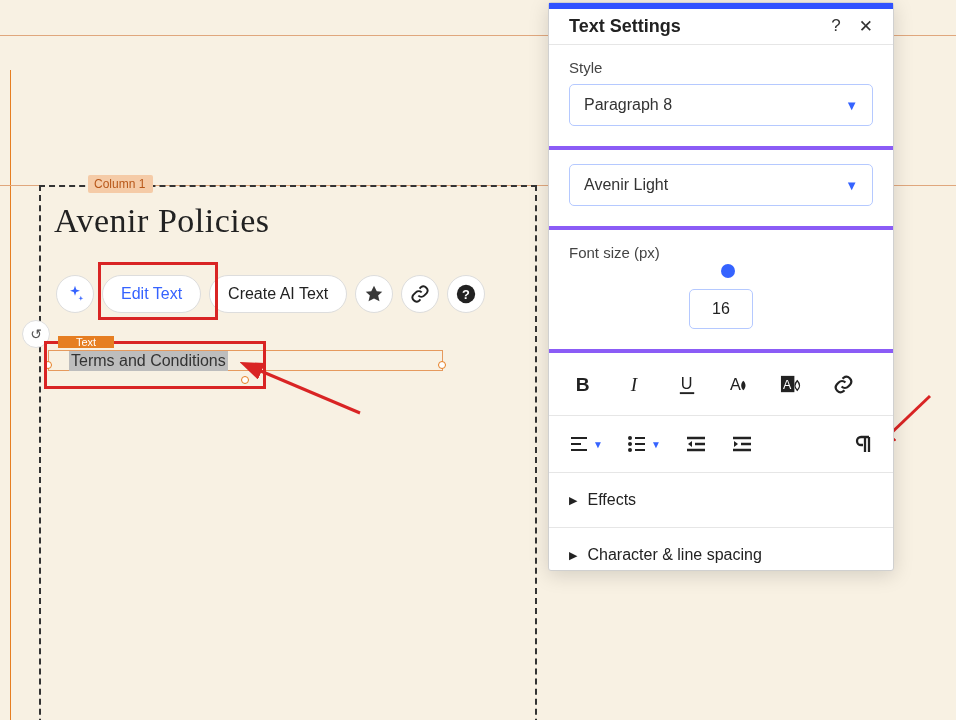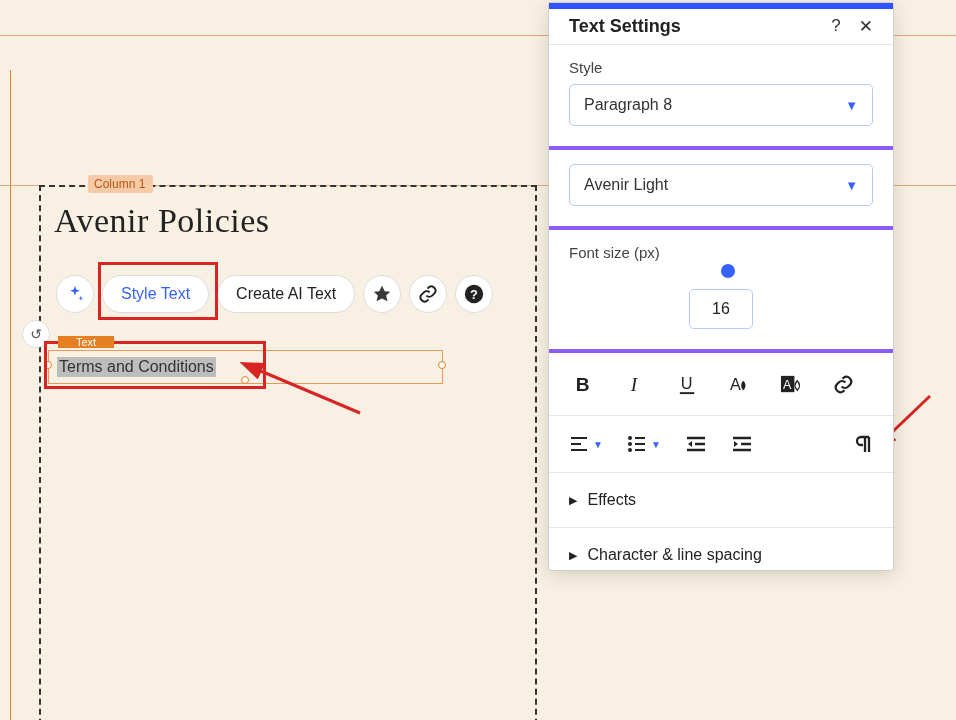--- a/index.html
+++ b/index.html
@@ -129,24 +129,24 @@
     color: #555;
     font-size: 14px;
     transform: scaleX(-1);
   }
 
   
   .text-sel {
     position: absolute;
     left: 48px; top: 350px;
     width: 395px;
-    height: 34px;
+    height: 21px;
     border: 1px solid #e69a5e;
     display: flex; align-items: center;
-    padding: 0 8px;
+    padding: 0 20px;
   }
   .text-sel .hl {
     background: #bdbdbd;
     color: #333;
     font-size: 16px;
     padding: 1px 2px;
   }
   .text-tag {
     position: absolute;
     left: 58px; top: 336px;
@@ -273,21 +273,21 @@
 
 <div class="heading">Avenir Policies</div>
 
 <div class="action-bar">
   <div class="ai-icon">
     <svg viewBox="0 0 24 24" width="20" height="20" fill="#3563ff">
         <path d="M12 2l1.5 4.5L18 8l-4.5 1.5L12 14l-1.5-4.5L6 8l4.5-1.5z"></path>
         <path d="M19 14l.8 2.4L22 17l-2.2.6L19 20l-.8-2.4L16 17l2.2-.6z"></path>
       </svg>
   </div>
-  <div class="pill-btn blue">Style Text</div>
+  <div class="pill-btn blue">Edit Text</div>
   <div class="pill-btn dark">Create AI Text</div>
   <div class="circ-btn">
     <svg viewBox="0 0 24 24" width="22" height="22" fill="#222">
         <path d="M12 3l3 6 6 .5-4.5 4 1.5 6.5L12 17l-6 3 1.5-6.5L3 9.5 9 9z" opacity="0.9"></path>
       </svg>
   </div>
   <div class="circ-btn">
     <svg viewBox="0 0 24 24" width="20" height="20" fill="none" stroke="#222" stroke-width="2.3">
         <path d="M10 14a5 5 0 0 0 7 0l3-3a5 5 0 0 0-7-7l-1.5 1.5"></path>
         <path d="M14 10a5 5 0 0 0-7 0l-3 3a5 5 0 0 0 7 7l1.5-1.5"></path>

